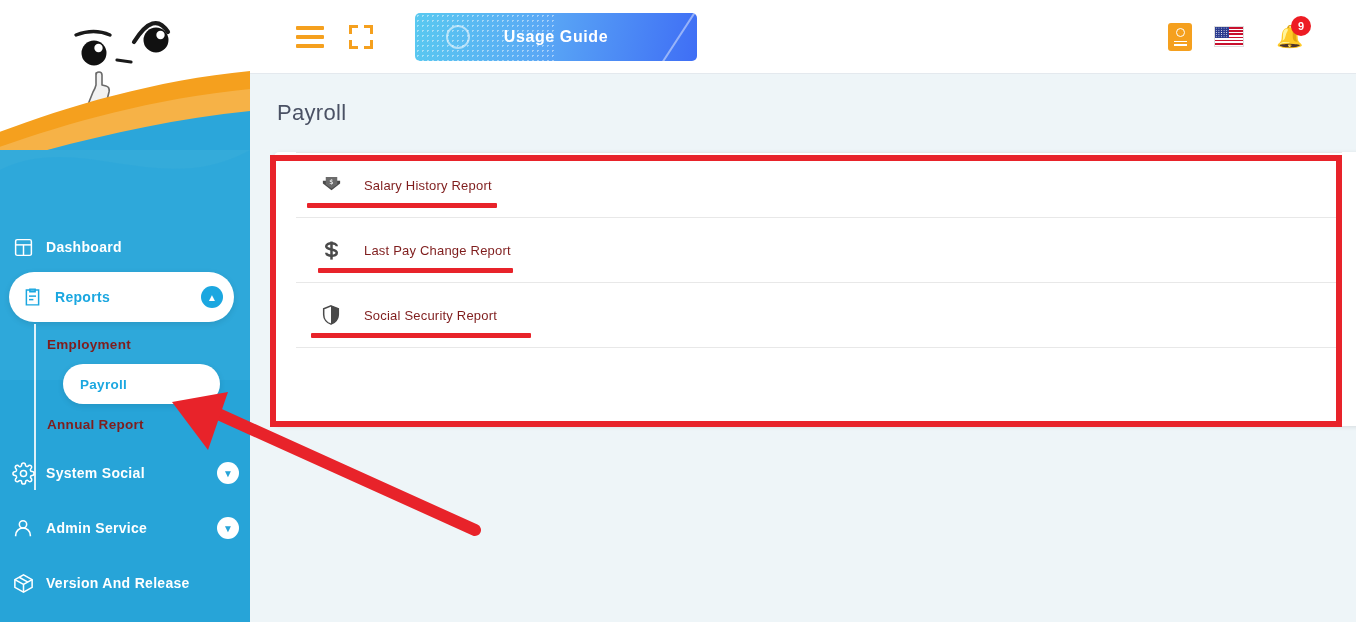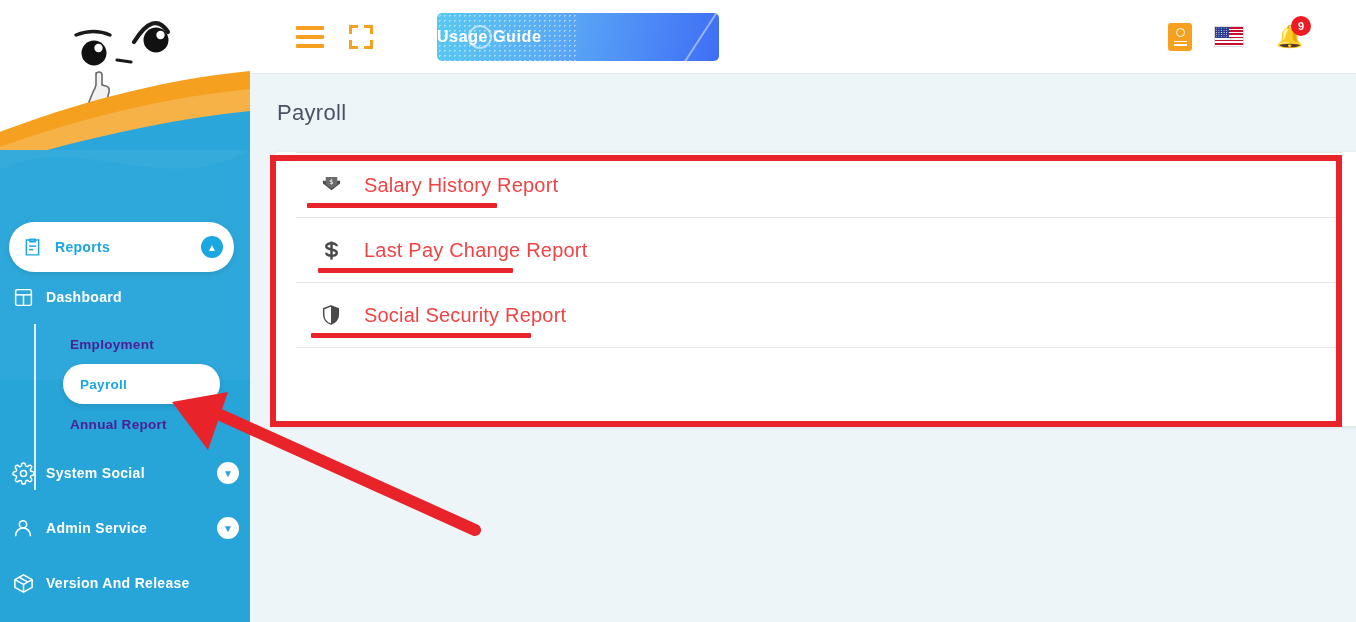--- a/index.html
+++ b/index.html
@@ -75,22 +75,22 @@
   }
   .chev-circle.plain { background: #ffffff; color: #27a4d8; }
 
   #subnav { position: relative; margin-top: 2px; }
   #subnav::before {
     content: ""; position: absolute; left: 34px; top: 0;
     width: 2px; height: 166px; background: rgba(255,255,255,.85);
   }
   .sub-item {
     display: flex; align-items: center;
-    height: 40px; padding-left: 70px;
-    color: #4c1d95; font-size: 13.5px; font-weight: bold; letter-spacing: .3px;
+    height: 40px; padding-left: 47px;
+    color: #7f1d1d; font-size: 13.5px; font-weight: bold; letter-spacing: .3px;
   }
   .sub-item.active {
     background: #ffffff; color: #1ba7e0;
     border-radius: 22px;
     margin: 0 30px 0 63px;
     padding-left: 17px;
     box-shadow: 0 2px 6px rgba(0,0,0,.10);
   }
 
   
@@ -109,25 +109,25 @@
   #hamburger i { display:block; height: 4px; background: #f5a01e; border-radius: 1px; }
   #fullscreen-btn { margin-left: 25px; width: 24px; height: 24px; position: relative; }
   #fullscreen-btn span { position: absolute; width: 9px; height: 9px; border: 3px solid #f5a01e; }
   #fullscreen-btn .c1 { left:0; top:0; border-right:none; border-bottom:none; }
   #fullscreen-btn .c2 { right:0; top:0; border-left:none; border-bottom:none; }
   #fullscreen-btn .c3 { left:0; bottom:0; border-right:none; border-top:none; }
   #fullscreen-btn .c4 { right:0; bottom:0; border-left:none; border-top:none; }
 
   #usage-guide {
     position: relative;
-    margin-left: 64px;
+    margin-left: 42px;
     width: 282px; height: 48px;
     border-radius: 5px;
     background: linear-gradient(100deg, #59c9f0 0%, #5aa8f5 45%, #3f6ef5 100%);
-    display: flex; align-items: center; 
+    display: flex; align-items: center; justify-content: center;
     overflow: hidden;
     cursor: pointer;
   }
   #usage-guide .dots {
     position: absolute; left: 0; top: 0; width: 140px; height: 100%;
     background-image: radial-gradient(rgba(255,255,255,.45) 1px, transparent 1px);
     background-size: 5px 5px;
   }
   #usage-guide .ring {
     position: absolute; left: 31px; top: 12px;
@@ -226,21 +226,21 @@
     margin: 0 22px 0 22px;
     display: flex; align-items: center;
     cursor: pointer;
   }
   .report-row .r-icon {
     width: 24px; height: 26px; margin-left: 23px; margin-right: 21px;
     display: flex; align-items: center; justify-content: center;
     color: #4a4a4a;
   }
   .report-row .r-label {
-    font-size: 20px; color: #ef4444; letter-spacing: .2px;
+    font-size: 13px; color: #7f1d1d; letter-spacing: .2px;
   }
   .report-row .r-underline {
     position: absolute; height: 5px; background: #e8232a; border-radius: 1px;
     bottom: 9px;
   }
   #card-footer { height: 46px; border-top: 1px solid #e8e8e8; margin: 0 22px; }
 
   
   #highlight-box {
     position: absolute; left: 270px; top: 155px;
@@ -285,45 +285,45 @@
       <div id="powered-text">Powered by Optimistic</div>
       <svg class="wave" viewBox="0 0 360 150" preserveAspectRatio="none">
         <path d="M0,108 C70,78 180,40 300,30 C330,27 350,25 360,24 L360,150 L0,150 Z" fill="#f5a01e"></path>
         <path d="M0,122 C70,94 180,58 300,48 C330,45 350,43 360,42 L360,150 L0,150 Z" fill="#f6b247"></path>
         <path d="M0,136 C80,110 190,80 300,70 C330,67 350,65 360,64 L360,150 L0,150 Z" fill="#2ba6da"></path>
       </svg>
     </div>
 
     <div id="nav">
 
+      <div class="nav-item">
+        <span class="ico">
+          <svg width="21" height="21" viewBox="0 0 24 24" fill="none" stroke="currentColor" stroke-width="1.7">
+            <rect x="3" y="3" width="18" height="18" rx="2"></rect>
+            <line x1="3" y1="9" x2="21" y2="9"></line>
+            <line x1="12" y1="9" x2="12" y2="21"></line>
+          </svg>
+        </span>
+        <span class="lbl">Dashboard</span>
+        <span class="chev"></span>
+      </div>
+
       <div class="nav-item active">
         <span class="ico">
           <svg width="21" height="22" viewBox="0 0 24 24" fill="none" stroke="currentColor" stroke-width="1.7">
             <path d="M5 4h14v17H5z"></path>
             <path d="M9 3h6v3H9z"></path>
             <line x1="8" y1="11" x2="16" y2="11"></line>
             <line x1="8" y1="15" x2="13" y2="15"></line>
           </svg>
         </span>
         <span class="lbl">Reports</span>
         <span class="chev">
           <span class="chev-circle">▲</span>
         </span>
-      </div>
-
-      <div class="nav-item">
-        <span class="ico">
-          <svg width="21" height="21" viewBox="0 0 24 24" fill="none" stroke="currentColor" stroke-width="1.7">
-            <rect x="3" y="3" width="18" height="18" rx="2"></rect>
-            <line x1="3" y1="9" x2="21" y2="9"></line>
-            <line x1="12" y1="9" x2="12" y2="21"></line>
-          </svg>
-        </span>
-        <span class="lbl">Dashboard</span>
-        <span class="chev"></span>
       </div>
 
       <div id="subnav">
         <div class="sub-item">
           <span>Employment</span>
         </div>
         <div class="sub-item active">
           <span>Payroll</span>
         </div>
         <div class="sub-item">

